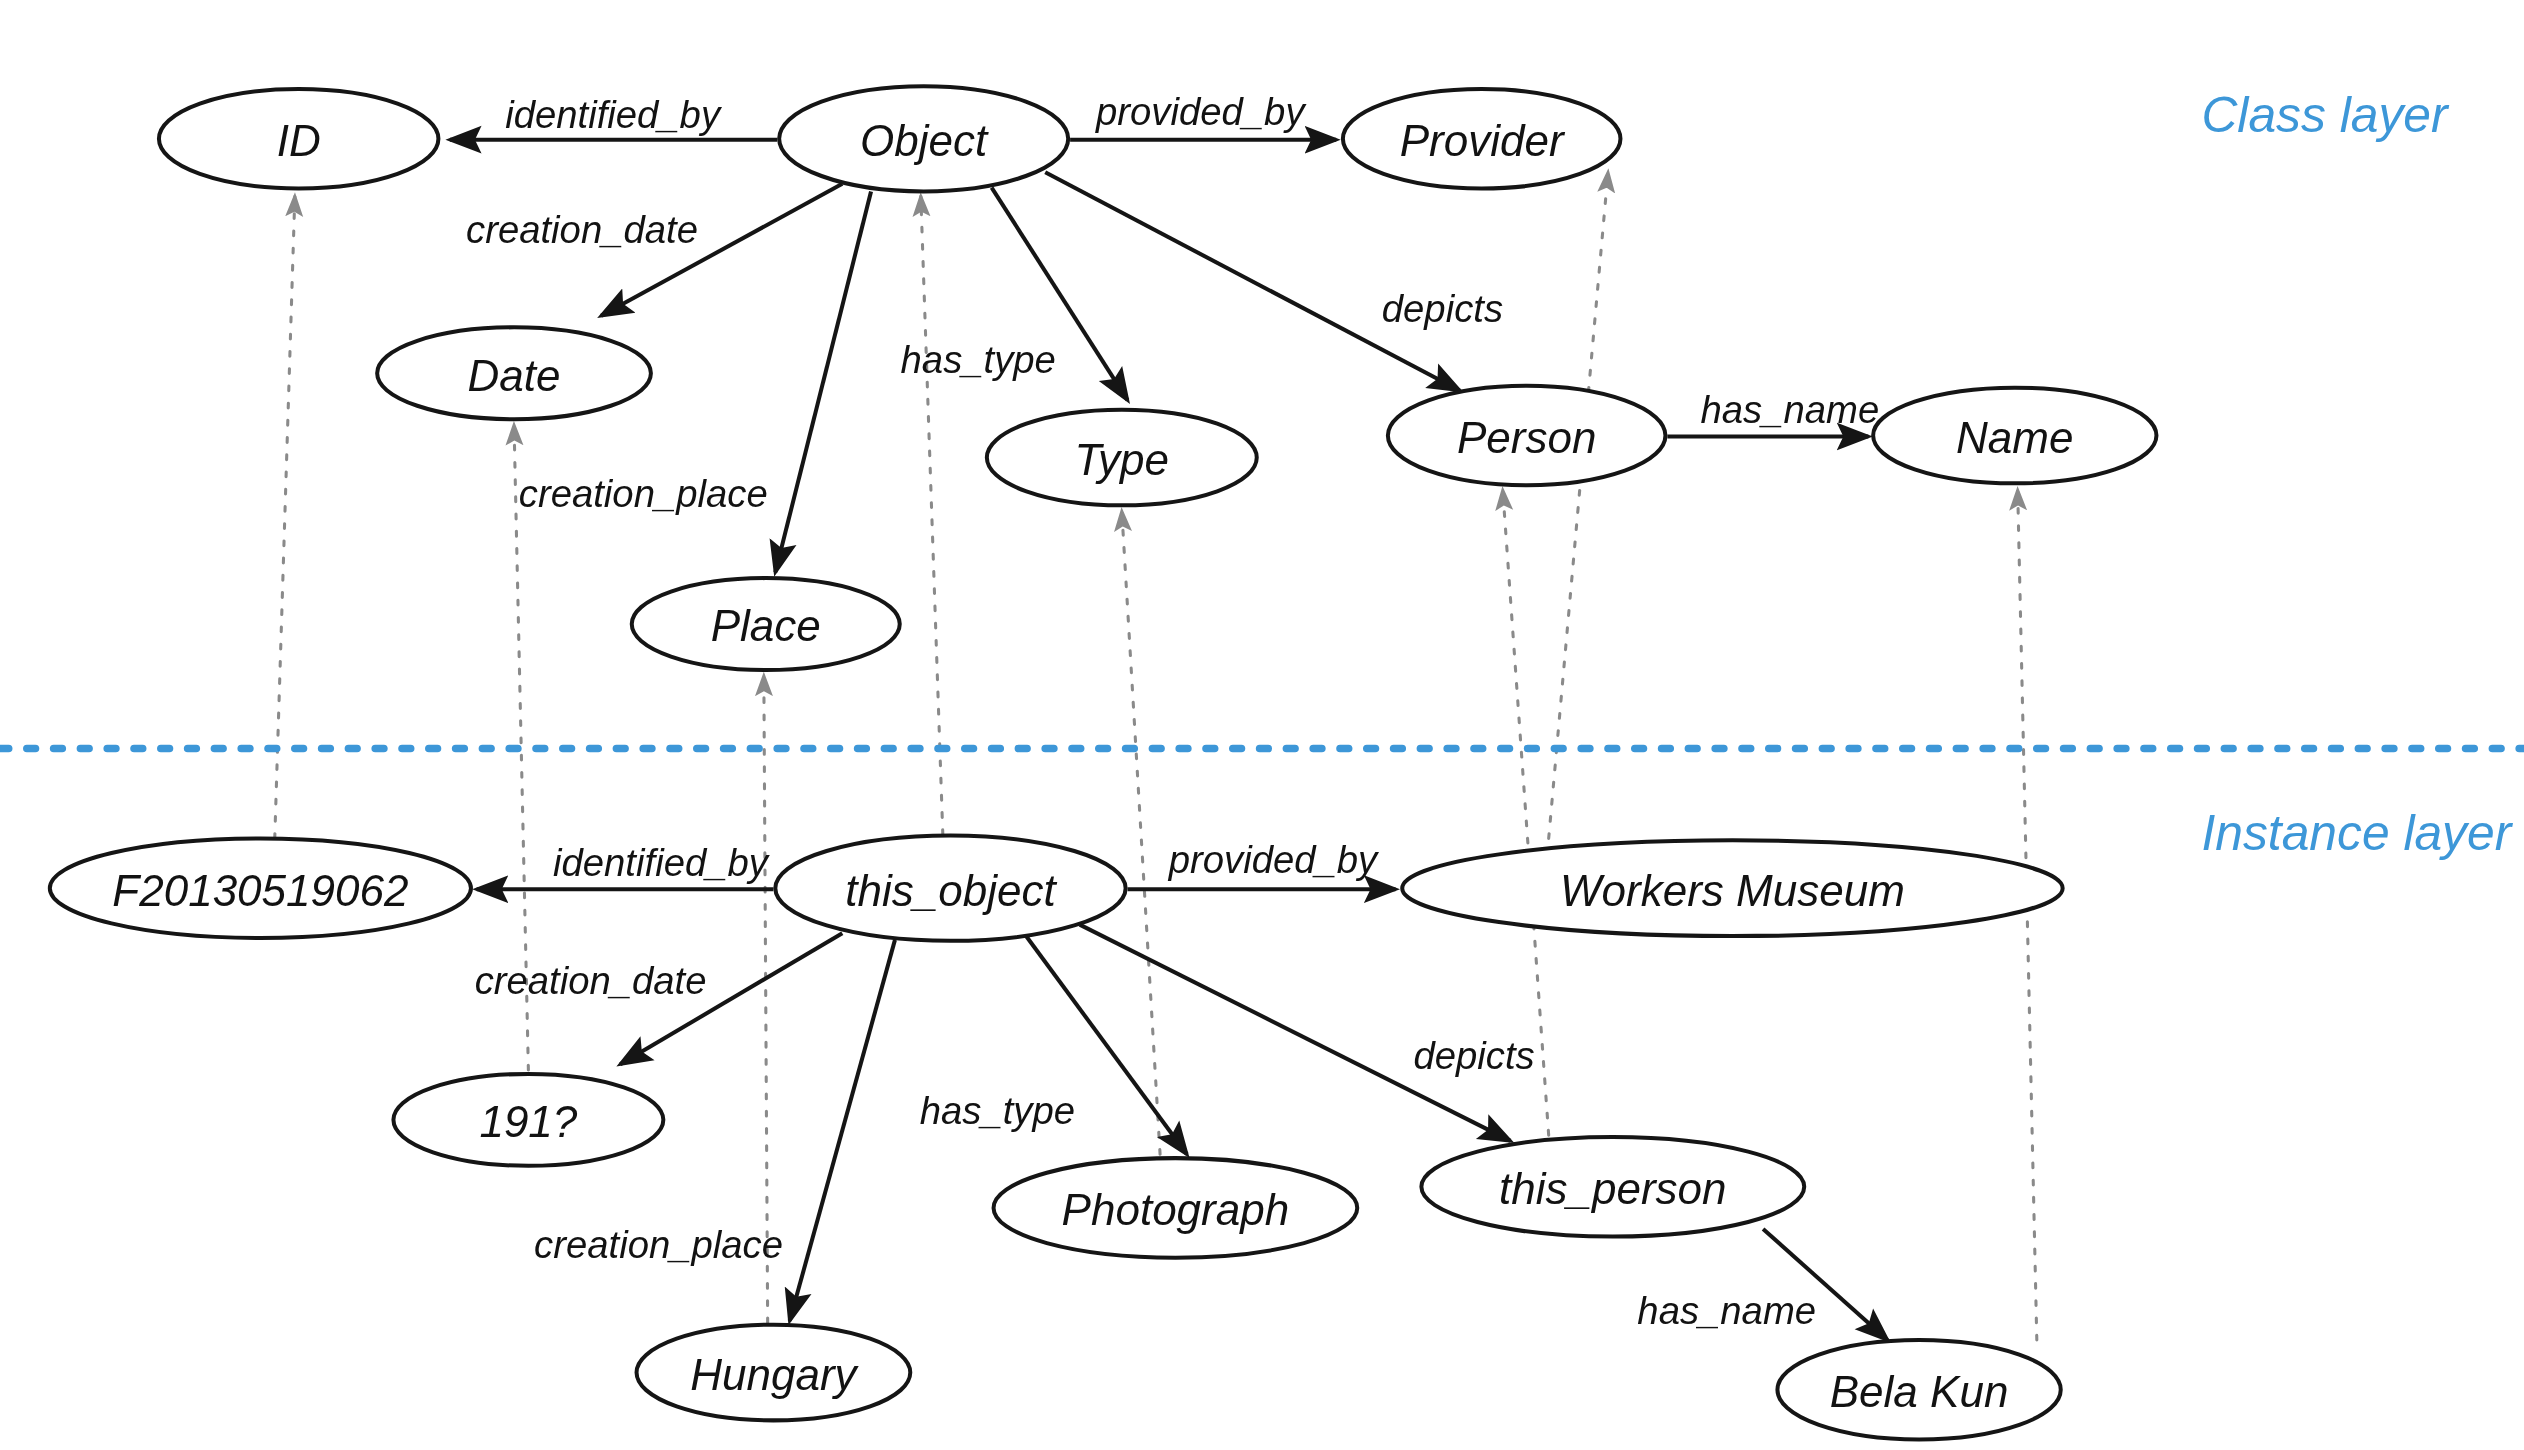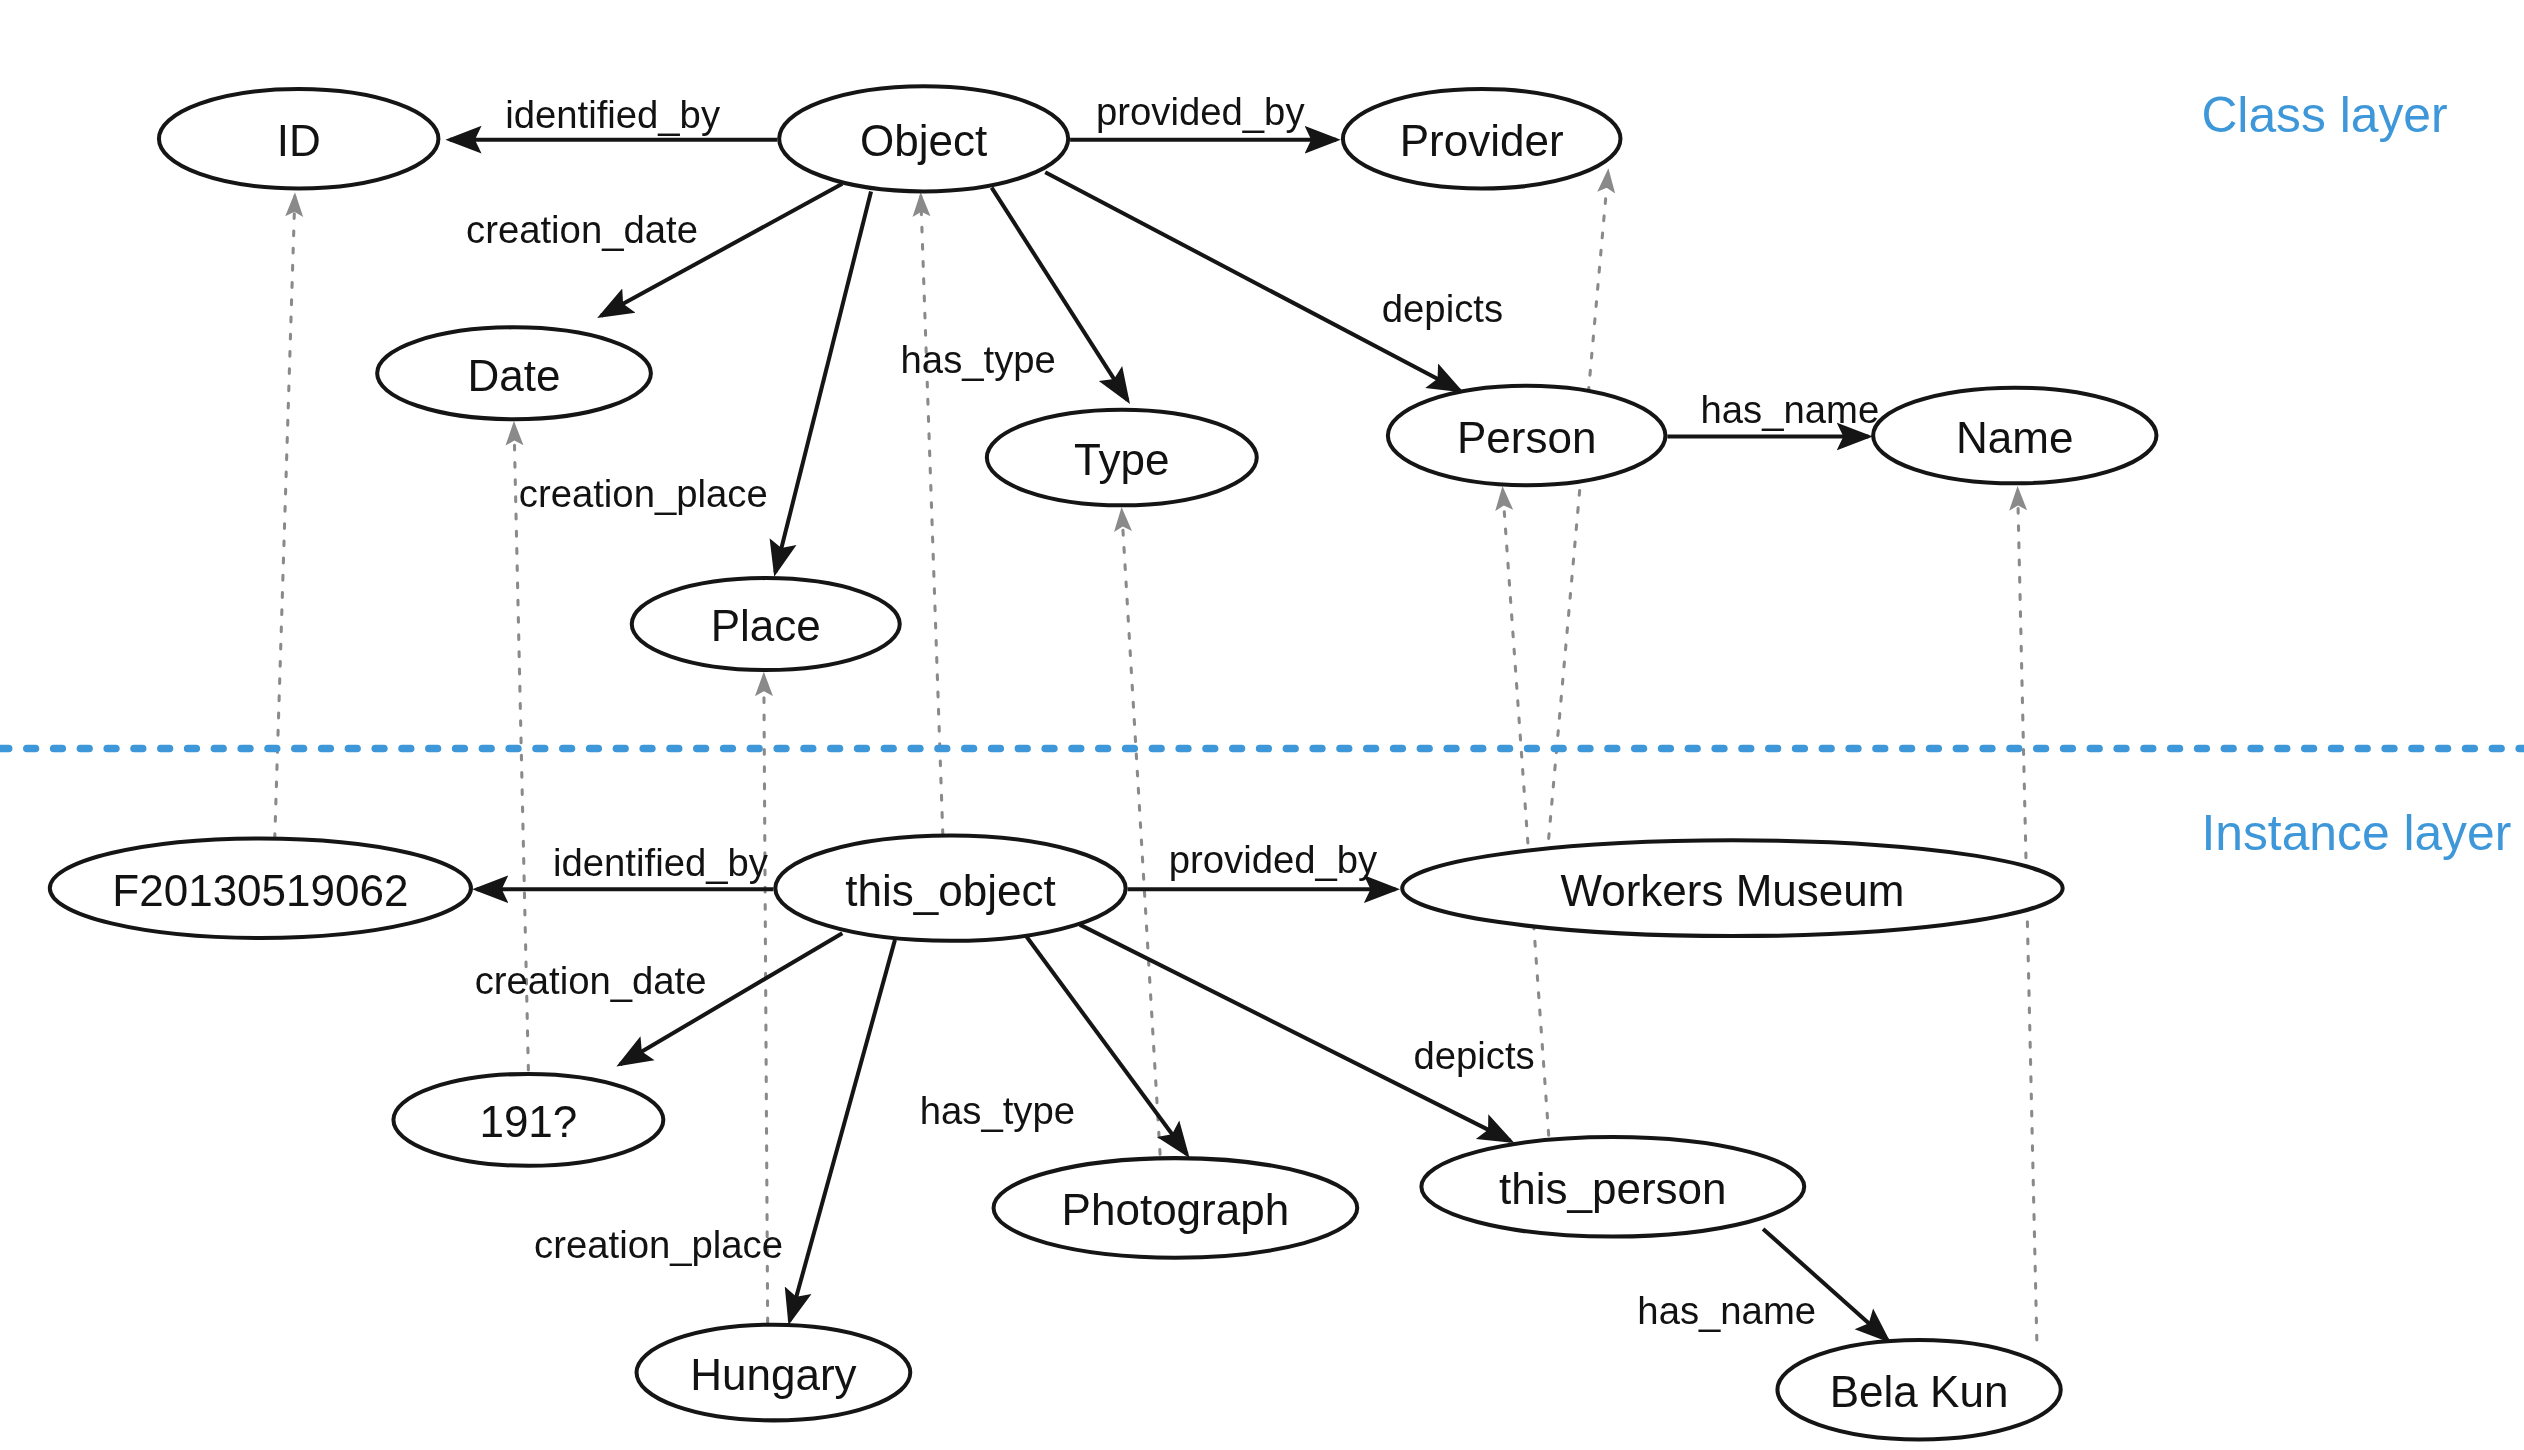--- a/index.html
+++ b/index.html
@@ -1,17 +1,17 @@
 <!DOCTYPE html>
 <html><head>
 <meta charset="utf-8">
 <style>
   html,body{margin:0;padding:0;background:#ffffff;}
   body{font-family:"Liberation Sans", sans-serif;}
-  #stage{position:relative;width:2525px;height:1451px;background:#ffffff;overflow:hidden;}
+  #stage{position:relative;width:2525px;height:1451px;background:#ffffff;overflow:hidden;font-style:italic;}
   #canvas{position:absolute;left:0;top:0;width:2525px;height:1451px;}
   .node-label{
     font-family:"Liberation Sans", sans-serif;
     fill:#121212;
     font-size:46px;
     text-anchor:middle;
     dominant-baseline:central;
   }
   .edge-label{
     font-family:"Liberation Sans", sans-serif;

